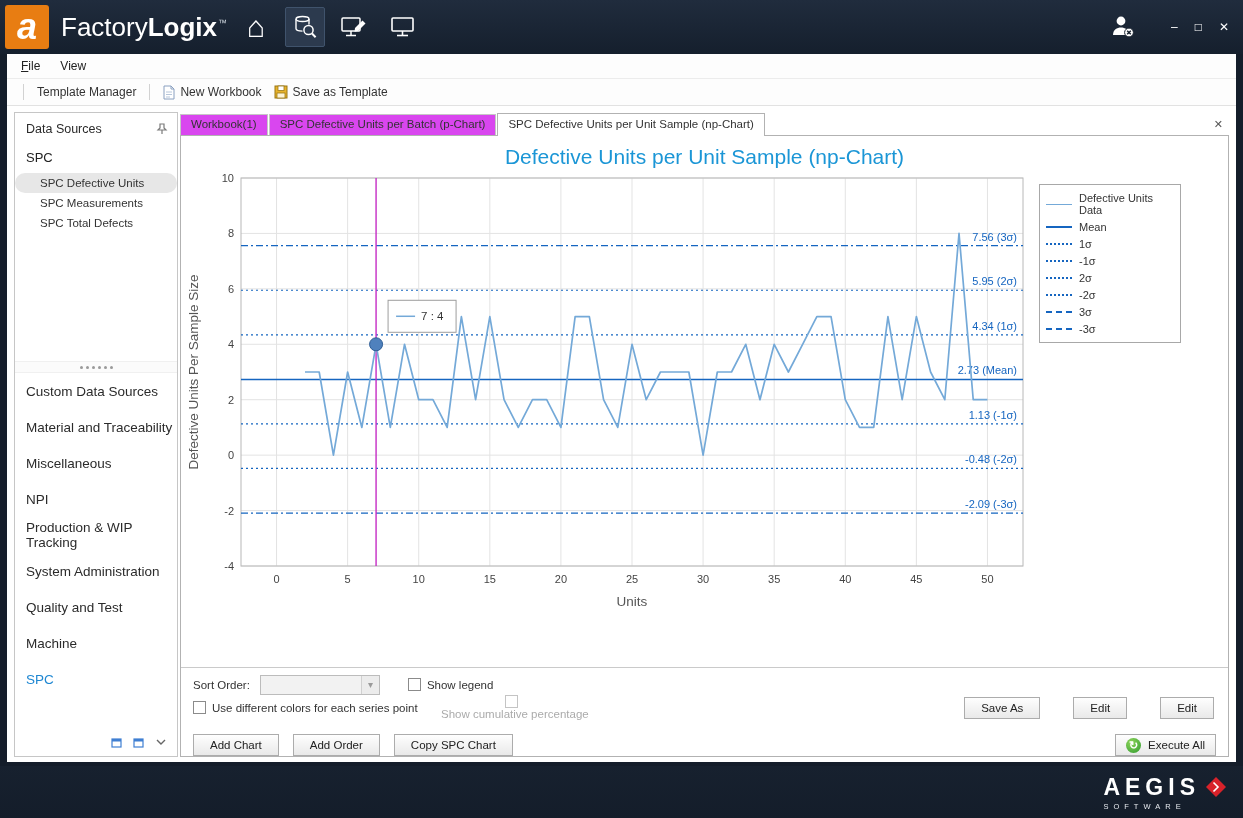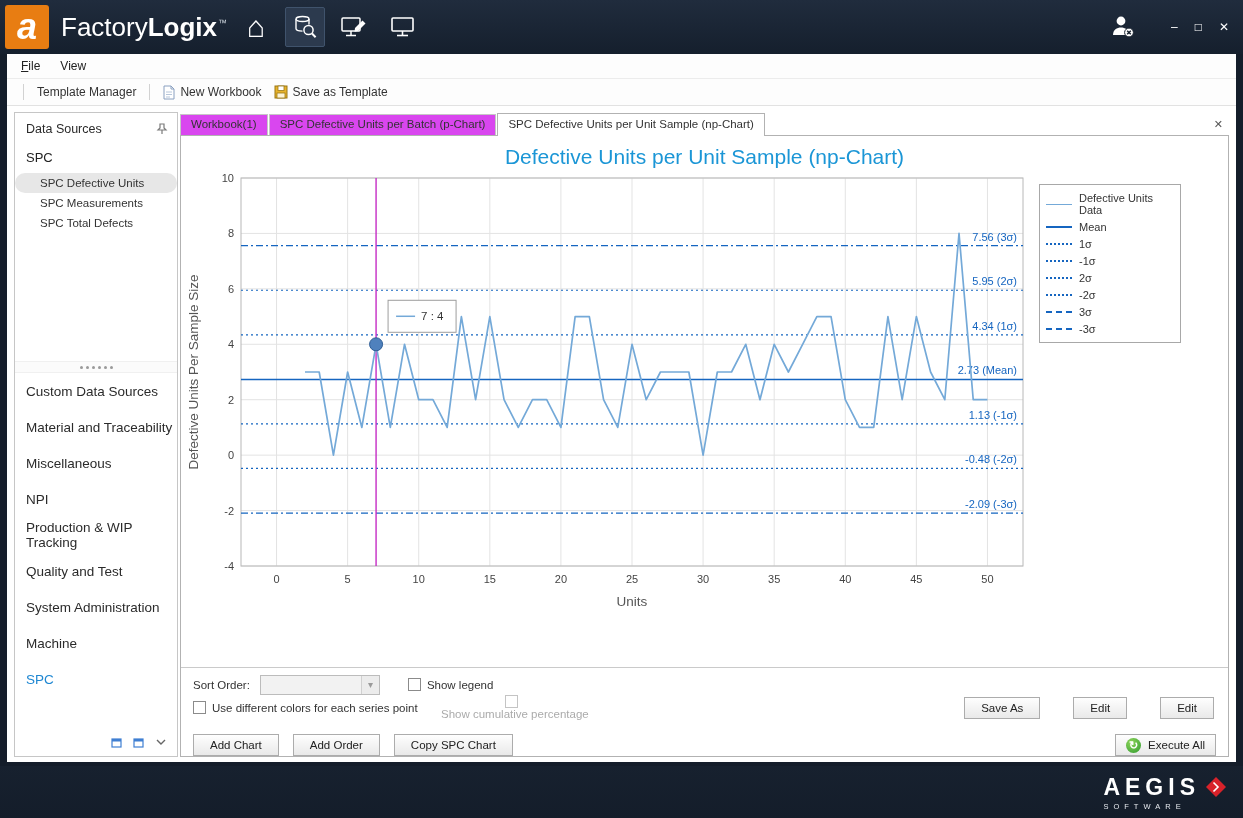--- a/index.html
+++ b/index.html
@@ -209,22 +209,22 @@
           <i></i>
           <i></i>
           <i></i>
           <i></i>
         </div>
       <div class="sb-cat">Custom Data Sources</div>
       <div class="sb-cat">Material and Traceability</div>
       <div class="sb-cat">Miscellaneous</div>
       <div class="sb-cat">NPI</div>
       <div class="sb-cat">Production &amp; WIP Tracking</div>
+      <div class="sb-cat">System Administration</div>
       <div class="sb-cat">Quality and Test</div>
-      <div class="sb-cat">System Administration</div>
       <div class="sb-cat">Machine</div>
       <div class="sb-cat sel">SPC</div>
       <div class="sb-fill"></div>
       <div class="sb-foot">
         <svg width="13" height="12" viewBox="0 0 13 12">
           <rect x="1" y="3" width="9" height="8" fill="#fff" stroke="#3f7fd2" stroke-width="1.2"></rect>
           <rect x="1" y="3" width="9" height="2.5" fill="#3f7fd2"></rect>
         </svg>
         <svg width="13" height="12" viewBox="0 0 13 12">
           <rect x="1" y="3" width="9" height="8" fill="#fff" stroke="#3f7fd2" stroke-width="1.2"></rect>

